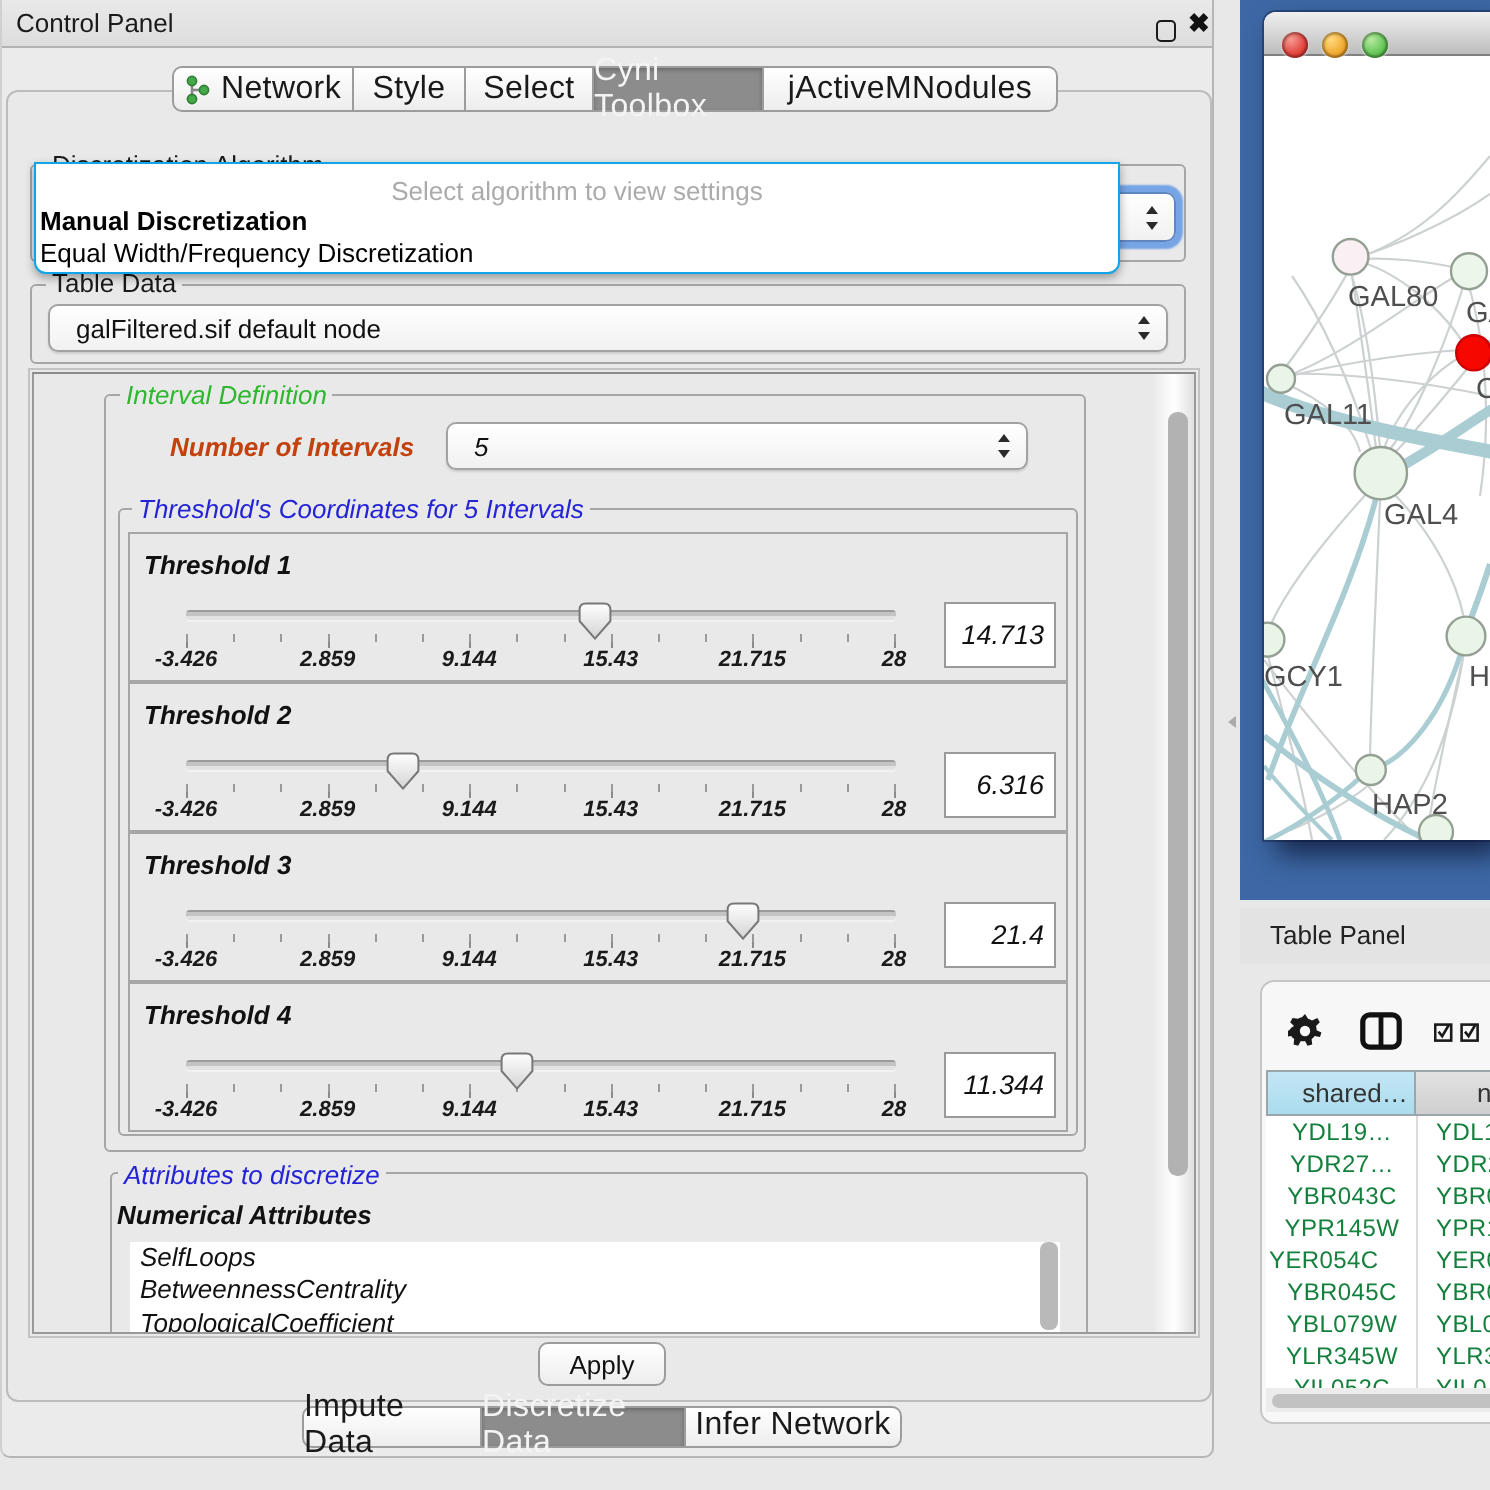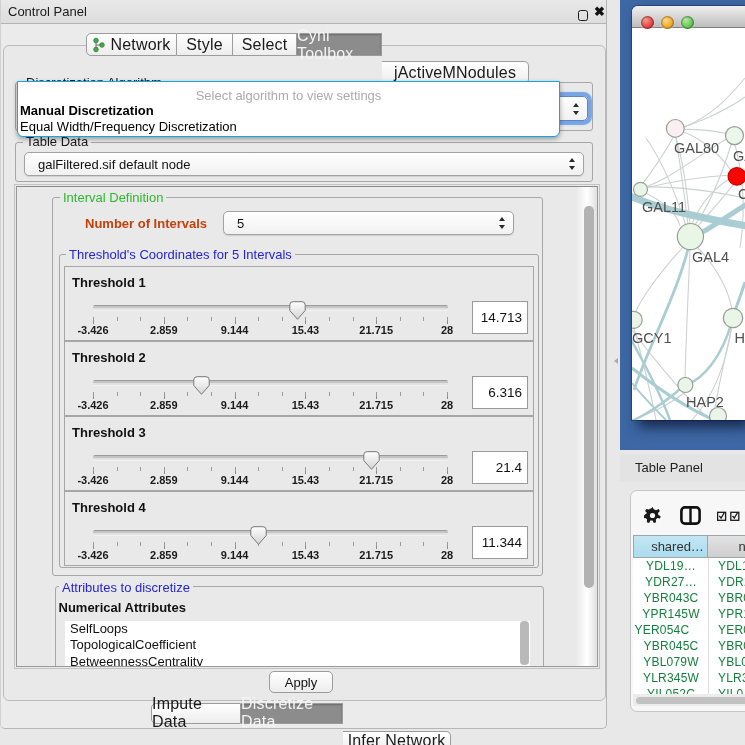--- a/index.html
+++ b/index.html
@@ -15,42 +15,42 @@
   font-size:13px; color:#1a1a1a; line-height:24px; padding-left:7px; }
 #btnsq { position:absolute; left:577px; top:10px; width:10px; height:10.5px; border:1.6px solid #1a1a1a; border-radius:2.5px; background:transparent; }
 #btnx { position:absolute; left:593px; top:3.5px; font-size:13px; font-weight:bold; color:#111; }
 
 
 .tabstrip { position:absolute; display:flex; z-index:10; }
 .tab { height:23px; border:1px solid #9c9c9c; border-left:none;
   background:linear-gradient(#ffffff,#ededed); font-size:16px; color:#1a1a1a; letter-spacing:0.2px;
   display:flex; align-items:center; justify-content:center; }
 .tab.first { border-left:1px solid #9c9c9c; border-radius:5px 0 0 5px; }
-.tab.last { border-radius:0 5px 5px 0;margin-top:28px; }
+.tab.last { border-radius:0 5px 5px 0; }
 .tab.sel { background:#8c8c8c; color:#f4f4f4; box-shadow:inset 0 1px 2px rgba(0,0,0,.25); }
 
 
 #panel { position:absolute; left:2px; top:45px; width:603px; height:656px;
   background:#e9e9e9; border:1px solid #bcbcbc; border-radius:6px; }
 
 .group { position:absolute; border:1px solid #a6a6a6; border-radius:3px; }
 .gtitle { position:absolute; font-size:13px; background:#e9e9e9; padding:0 3px; white-space:nowrap; }
 
 .combo { position:absolute; background:linear-gradient(#ffffff,#f1f1f1); border:1px solid #a2a2a2;
   border-radius:5px; font-size:13px; color:#111; box-shadow:0 1px 1px rgba(0,0,0,.12); }
 .combo .ctext { position:absolute; left:13px; top:0; line-height:22px; white-space:nowrap; }
 .step { position:absolute; right:6px; top:50%; width:9px; height:14px; transform:translateY(-50%); }
 .step:before { content:""; position:absolute; left:1px; top:1px; border-left:3.5px solid transparent;
   border-right:3.5px solid transparent; border-bottom:4.5px solid #2a2a2a; }
 .step:after { content:""; position:absolute; left:1px; bottom:1px; border-left:3.5px solid transparent;
   border-right:3.5px solid transparent; border-top:4.5px solid #2a2a2a; }
 
 
 #viewport { position:absolute; left:15px; top:186px; width:582px; height:481px;
-  border:1px solid #999; border-top:1px solid #8a8a8a; background:#e9e9e9; overflow:hidden; outline:1px solid #c3c3c3; outline-offset:1px; }
+  border:1px solid #999; border-top:1px solid #8a8a8a; background:#e9e9e9; overflow:hidden; outline:1px solid #c3c3c3; outline-offset:1px;font-style:italic; }
 #vsb { position:absolute; left:560px; top:0; width:20px; height:479px;
   background:linear-gradient(90deg,#ebebeb,#ffffff 50%,#e0e0e0); }
 #vsbthumb { position:absolute; left:7px; top:19px; width:9.5px; height:382px; border-radius:4.7px; background:#b2b2b2; }
 
 
 .trow { position:absolute; left:11px; width:470px; height:75px; border:1px solid #a6a6a6; background:#e9e9e9; }
 .trow .tname { position:absolute; left:7px; top:8px; font-size:13px; font-weight:bold; color:#111; }
 .track { position:absolute; left:28px; top:38px; width:355px; height:5px;
   background:linear-gradient(#9b9b9b 0 1px,#c4c4c4 1px 3px,#e2e2e2 3px); border-radius:2px;
   box-shadow:0 1px 0 #f2f2f2; }
@@ -215,22 +215,22 @@
           <path d="M4,0.7 h9 q3.2,0 3.2,3.2 v5.6 l-7.7,8.8 l-7.7,-8.8 v-5.6 q0,-3.2 3.2,-3.2 z" fill="url(#gthumb)" stroke="#787878"></path>
         </svg>
       <div class="vbox">11.344</div>
     </div>
 
     <div class="group" style="left:37.5px; top:399px; width:489px; height:85px;"></div>
     <div class="gtitle" style="left:42px; top:392.5px; color:#2424d6;">Attributes to discretize</div>
     <div style="position:absolute; left:41.5px; top:413px; font-size:13px; font-weight:bold; color:#111;">Numerical Attributes</div>
     <div id="attrlist" style="left:48px; top:433.5px; width:465px; height:48px;">
       <div>SelfLoops</div>
+      <div>BetweennessCentrality</div>
       <div>TopologicalCoefficient</div>
-      <div>BetweennessCentrality</div>
       <div style="position:absolute; right:1.5px; top:0.5px; width:8.5px; height:44px; border-radius:4px; background:#b9b9b9; padding:0;"></div>
     </div>
 
     <div id="vsb">
         <div id="vsbthumb"></div>
       </div>
   </div>
 
   <div class="btn" style="left:268px; top:671px; width:64px; height:22px; border-radius:5px; line-height:21px;">Apply</div>
 

